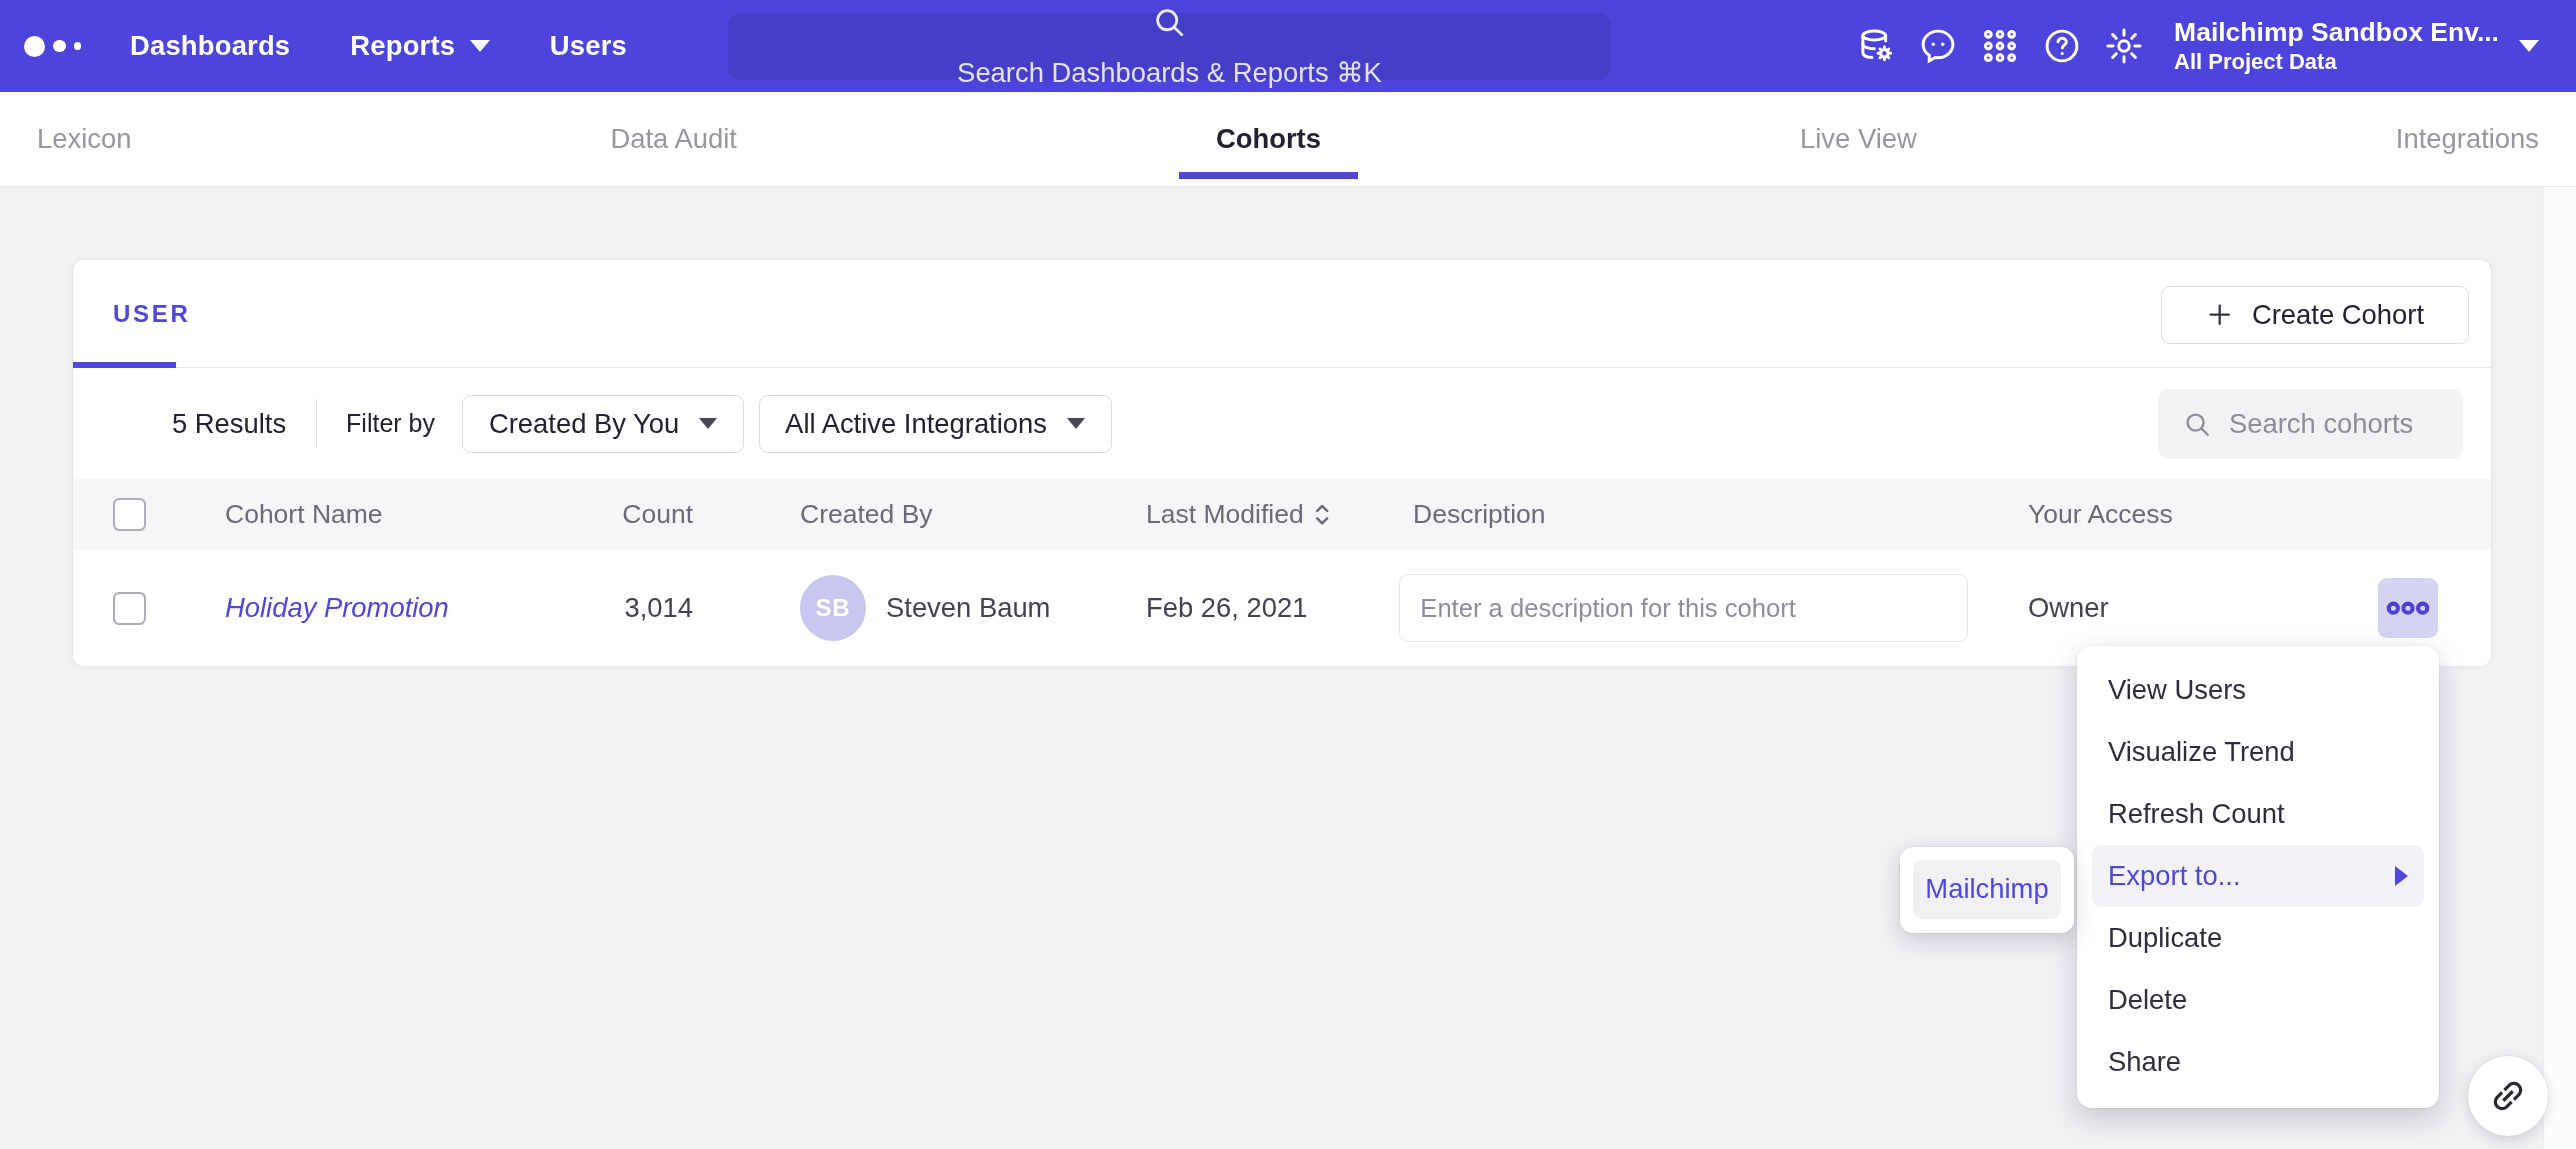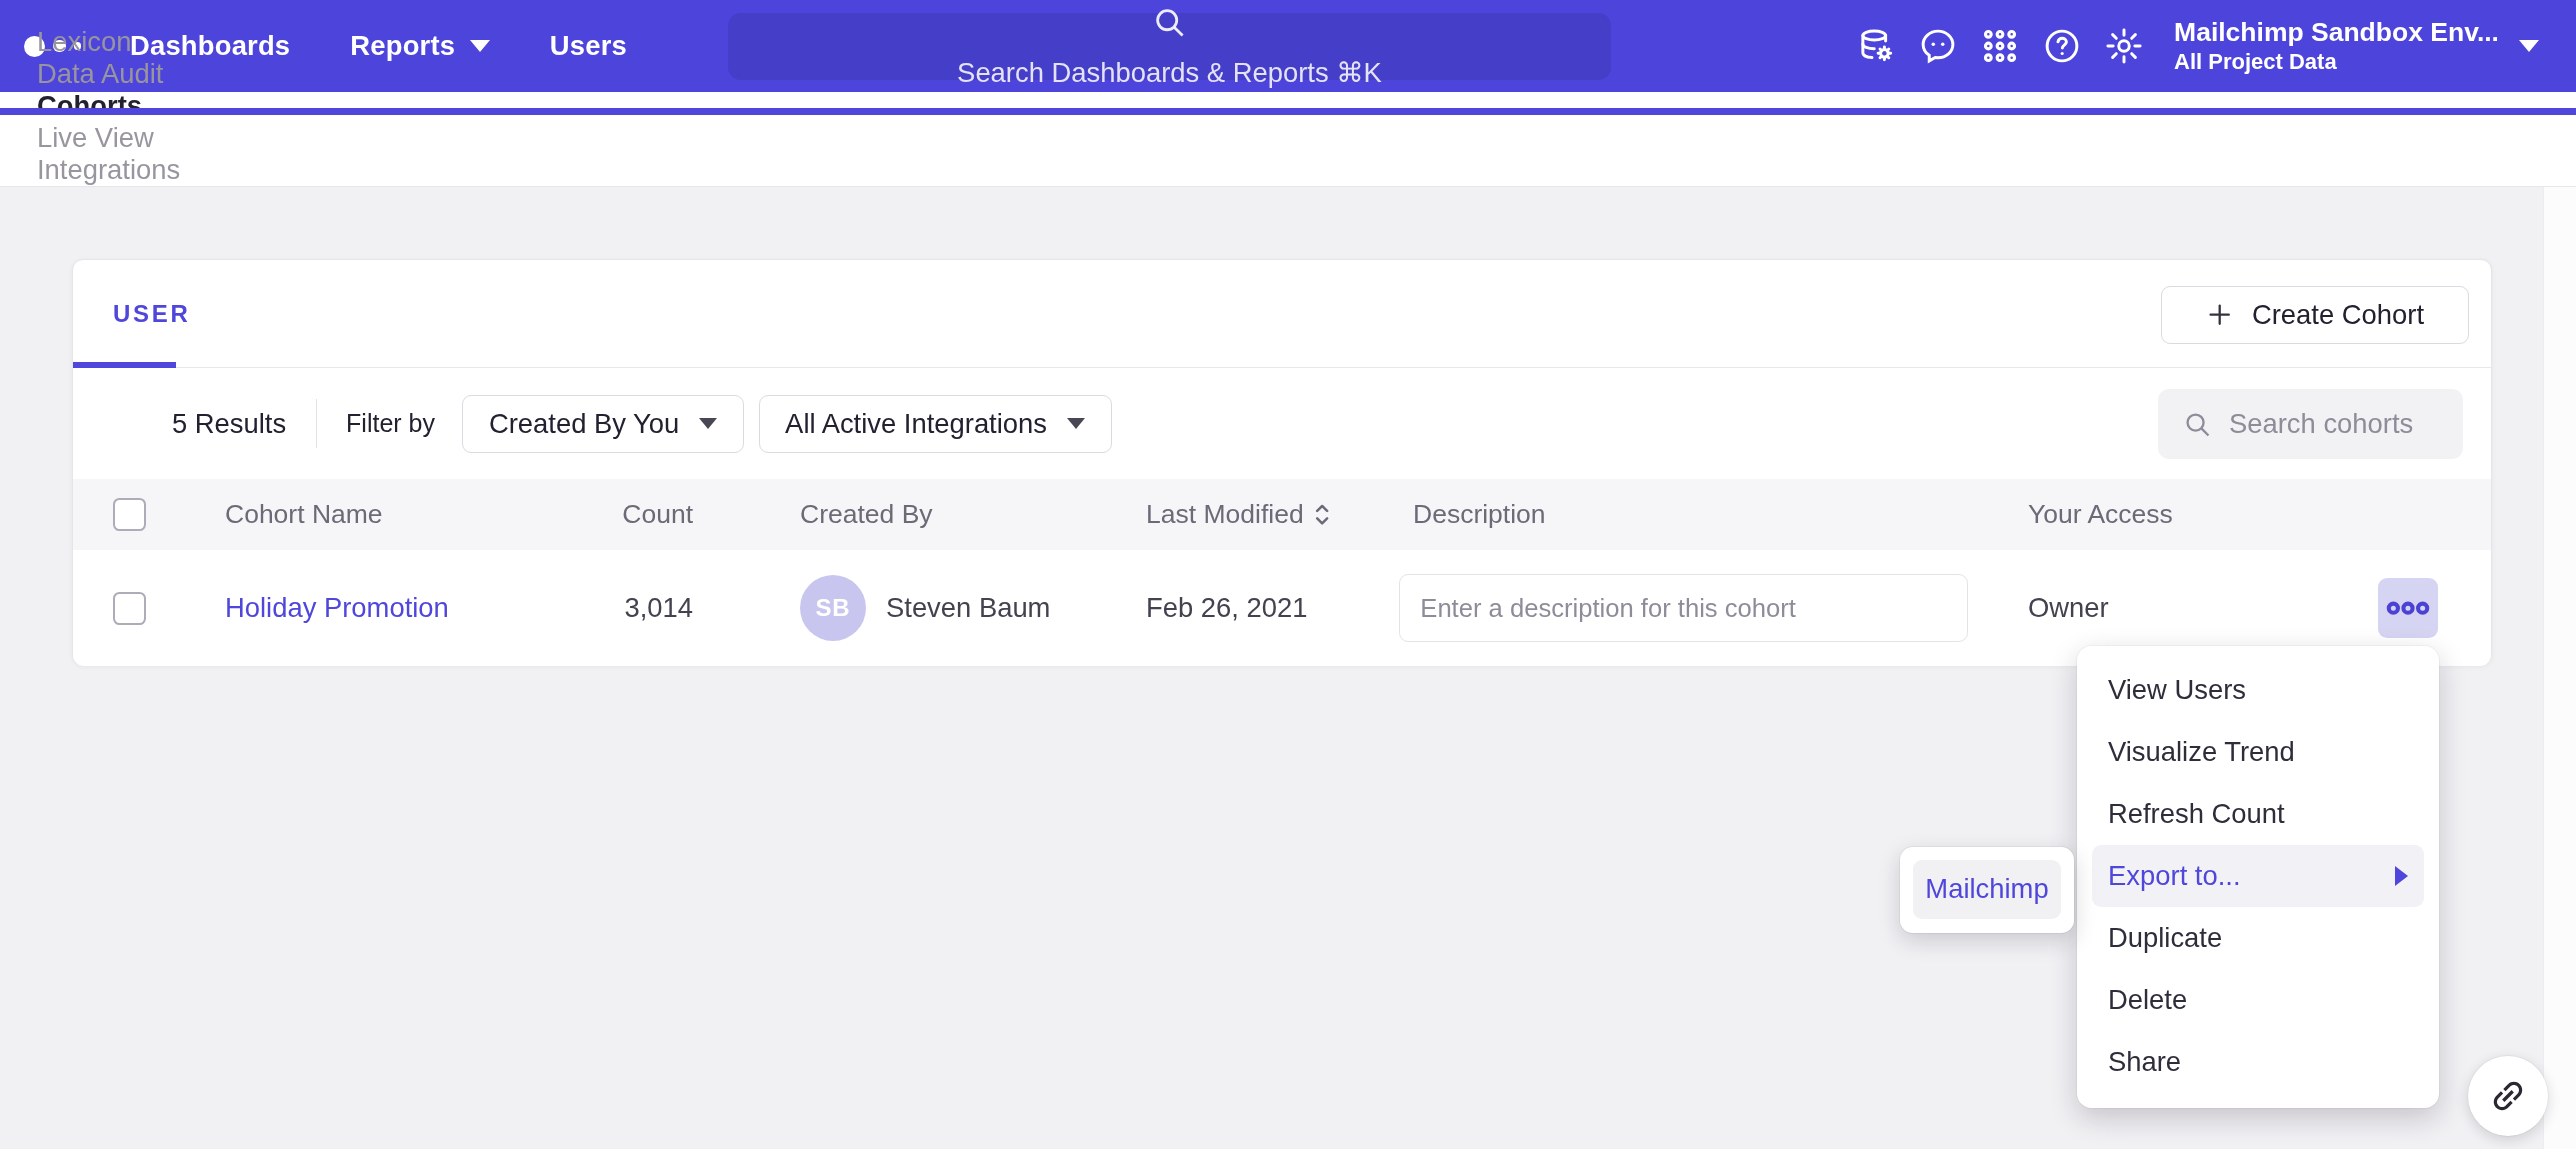--- a/index.html
+++ b/index.html
@@ -24,21 +24,21 @@
   .nav-search{position:absolute;left:728px;top:12.8px;width:883px;height:67px;border-radius:12.8px;background:var(--nav-search-bg);display:flex;align-items:center;justify-content:center;gap:16.5px;cursor:text;flex-direction:column;}
   .nav-search svg{flex:none;}
   .nav-search span{color:rgba(255,255,255,.85);font-size:27.4px;}
   .nav-right{position:absolute;right:37px;top:0;height:92px;display:flex;align-items:center;gap:20px;}
   .nav-icon{width:42px;height:42px;display:flex;align-items:center;justify-content:center;cursor:pointer;}
   .project{margin-left:9.1px;cursor:pointer;display:flex;align-items:center;gap:20px;}
   .project .pname{color:#fff;font-size:26.5px;font-weight:700;line-height:1.25;}
   .project .psub{color:#fff;font-size:22px;font-weight:700;line-height:1.2;}
 
   
-  .subnav{height:95px;background:#fff;border-bottom:0.9px solid var(--line);display:flex;justify-content:flex-end;flex-direction:column;}
+  .subnav{height:95px;background:#fff;border-bottom:0.9px solid var(--line);display:flex;justify-content:space-between;}
   .tab{position:relative;height:100%;display:flex;align-items:center;padding:0 37px;font-size:27.4px;color:var(--muted);cursor:pointer;}
   .tab.active{color:var(--ink-dark);font-weight:600;}
   .tab.active .tab-underline{position:absolute;left:0;right:0;bottom:7.3px;height:6.4px;background:var(--accent);}
 
   
   .card{position:absolute;left:72px;top:259px;width:2420px;height:406px;background:#fff;border:0.9px solid #e5e4e9;border-radius:11px;box-shadow:0 1.8px 5.5px rgba(25,22,40,.05);}
   .card-head{position:relative;height:108px;border-bottom:0.9px solid var(--line);border-radius:11px 11px 0 0;}
   .user-tab{position:absolute;left:0;top:0;height:100%;display:flex;align-items:center;padding-left:40px;cursor:pointer;}
   .user-tab span{color:var(--accent);font-size:24px;font-weight:700;letter-spacing:2.7px;}
   .user-tab .underline{position:absolute;left:0;bottom:-0.9px;width:103px;height:6.4px;background:var(--accent);}
@@ -54,21 +54,21 @@
   .cohort-search input{width:100%;height:100%;border:none;border-radius:11px;background:#f2f1f4;font-size:27.4px;color:var(--ink);padding:0 18.3px 0 71px;outline:none;font-family:inherit;}
   .cohort-search input::placeholder{color:var(--placeholder);}
   .cohort-search svg{position:absolute;left:24px;top:20px;}
 
   .trow{display:grid;grid-template-columns:112px 393px 182px 346px 267px 615px 350px 59px;align-items:center;padding-left:40px;}
   .thead{height:71px;background:#f6f5f7;font-size:26.5px;color:var(--gray-text);}
   .tbody{height:116px;background:#fff;border-radius:0 0 11px 11px;font-size:27.4px;color:#45424f;}
   .col-count{text-align:right;padding-right:107px;}
   .th-sort{display:inline-flex;align-items:center;gap:9.1px;cursor:pointer;}
   .checkbox{width:33px;height:33px;border:2.7px solid #aeacb8;border-radius:6.4px;background:#fff;cursor:pointer;}
-  .cohort-link{color:var(--accent);cursor:pointer;}
+  .cohort-link{color:var(--accent);cursor:pointer;font-style:italic;}
   .created-cell{display:flex;align-items:center;gap:20px;}
   .avatar{width:66px;height:66px;border-radius:50%;background:var(--avatar-bg);color:#fff;font-size:24px;font-weight:700;display:flex;align-items:center;justify-content:center;letter-spacing:0.9px;}
   .desc-input{width:569px;height:68px;margin-left:-13.7px;border:0.9px solid #e4e3e8;border-radius:9.1px;font-size:25.6px;color:var(--ink);padding:0 20px;outline:none;font-family:inherit;background:#fff;}
   .desc-input::placeholder{color:var(--placeholder);}
   .actions-btn{width:60px;height:60px;border:none;border-radius:9.1px;background:var(--actions-button-bg);display:flex;align-items:center;justify-content:center;cursor:pointer;}
 
   
   .ctx-menu{position:absolute;left:2077px;top:646px;width:362px;height:462px;background:#fff;border-radius:14.6px;box-shadow:0 9.1px 27.4px rgba(28,25,45,.20),0 0 0 0.9px rgba(28,25,45,.04);padding:12.8px 0;z-index:30;}
   .menu-item{height:62px;display:flex;align-items:center;padding:0 31px;font-size:27.4px;color:#302d3b;cursor:pointer;}
   .menu-item.highlighted{margin:0 14.6px;padding:0 16.5px;border-radius:9.1px;background:var(--highlight-bg);color:var(--accent);justify-content:space-between;}

